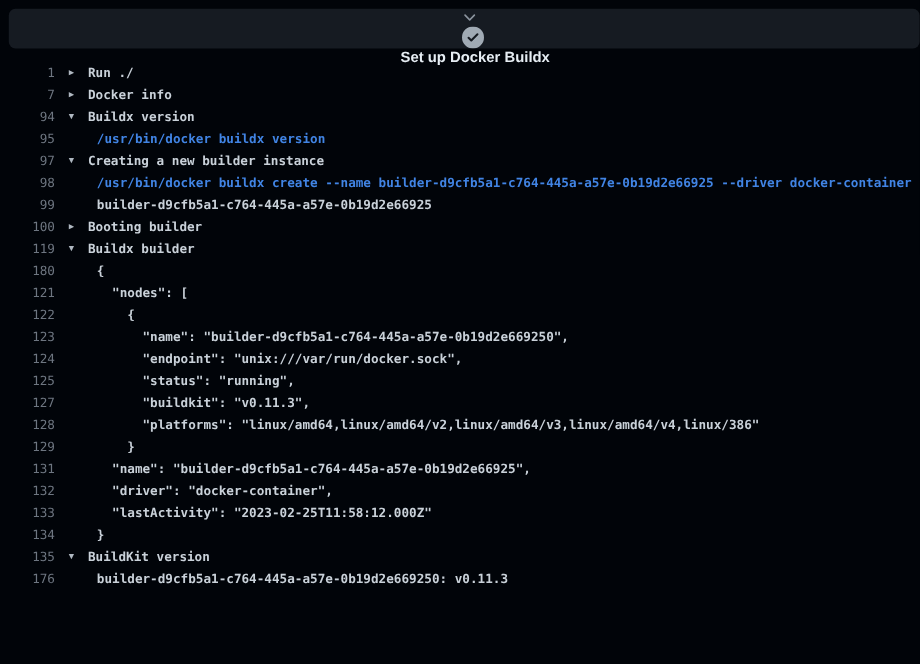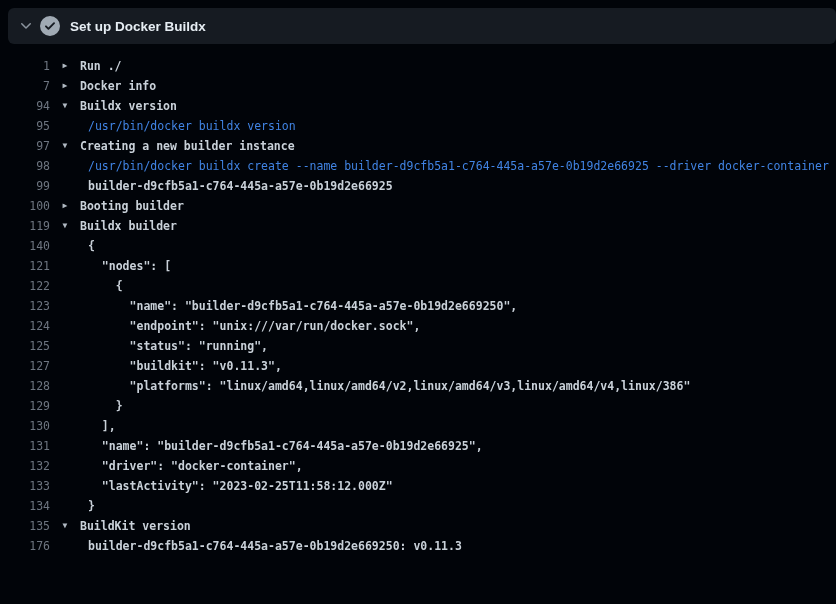--- a/index.html
+++ b/index.html
@@ -8,20 +8,21 @@
     background:#010409;
     font-family:"Liberation Sans", sans-serif;
   }
   
   .step-header{
     position:absolute;left:8px;top:8px;right:0;height:36px;
     background:#161b22;border-radius:6px;
     display:flex;align-items:center;
     padding-left:10px;box-sizing:border-box;
     cursor:pointer;
+    flex-direction:column;
   }
   .chev{width:16px;height:16px;display:inline-flex;align-items:center;justify-content:center;}
   .check{width:20px;height:20px;margin-left:6px;display:inline-flex;align-items:center;justify-content:center;}
   .step-title{
     margin-left:10px;color:#e6edf3;font-size:13.5px;font-weight:600;
     white-space:nowrap;
   }
   
   .log{
     position:absolute;left:0;top:44px;right:0;bottom:0;
@@ -36,21 +37,21 @@
     width:50px;min-width:50px;text-align:right;color:#6e7681;
     cursor:pointer;
   }
   .arrow{
     width:30px;min-width:30px;text-align:center;
     font-size:8px;color:#afb8c1;line-height:20px;
   }
   .text{color:#c9d1d9;font-weight:bold;}
   .line.group{cursor:pointer;}
   .line.command .text,.line.output .text{padding-left:8px;}
-  .line.command .text{color:#4184e4;font-weight:normal;}
+  .line.command .text{color:#4184e4;font-weight:bold;}
 </style>
 </head>
 <body>
 
 <div class="step-header">
   <span class="chev">
     <svg width="16" height="16" viewBox="0 0 16 16" aria-hidden="true">
       <path fill="#8b949e" d="M12.78 5.22a.749.749 0 0 1 0 1.06l-4.25 4.25a.749.749 0 0 1-1.06 0L3.22 6.28a.749.749 0 1 1 1.06-1.06L8 8.939l3.72-3.72a.749.749 0 0 1 1.06 0Z"></path>
     </svg>
   </span>
@@ -65,29 +66,28 @@
 <div class="log" id="log">
     <div class="line group"><span class="num">1</span><span class="arrow">▶</span><span class="text">Run ./</span></div>
     <div class="line group"><span class="num">7</span><span class="arrow">▶</span><span class="text">Docker info</span></div>
     <div class="line group"><span class="num">94</span><span class="arrow">▼</span><span class="text">Buildx version</span></div>
     <div class="line command"><span class="num">95</span><span class="arrow"></span><span class="text">/usr/bin/docker buildx version</span></div>
     <div class="line group"><span class="num">97</span><span class="arrow">▼</span><span class="text">Creating a new builder instance</span></div>
     <div class="line command"><span class="num">98</span><span class="arrow"></span><span class="text">/usr/bin/docker buildx create --name builder-d9cfb5a1-c764-445a-a57e-0b19d2e66925 --driver docker-container</span></div>
     <div class="line output"><span class="num">99</span><span class="arrow"></span><span class="text">builder-d9cfb5a1-c764-445a-a57e-0b19d2e66925</span></div>
     <div class="line group"><span class="num">100</span><span class="arrow">▶</span><span class="text">Booting builder</span></div>
     <div class="line group"><span class="num">119</span><span class="arrow">▼</span><span class="text">Buildx builder</span></div>
-    <div class="line output"><span class="num">140</span><span class="arrow"></span><span class="text">{</span></div>
+    <div class="line output"><span class="num">180</span><span class="arrow"></span><span class="text">{</span></div>
     <div class="line output"><span class="num">121</span><span class="arrow"></span><span class="text">  "nodes": [</span></div>
     <div class="line output"><span class="num">122</span><span class="arrow"></span><span class="text">    {</span></div>
     <div class="line output"><span class="num">123</span><span class="arrow"></span><span class="text">      "name": "builder-d9cfb5a1-c764-445a-a57e-0b19d2e669250",</span></div>
     <div class="line output"><span class="num">124</span><span class="arrow"></span><span class="text">      "endpoint": "unix:///var/run/docker.sock",</span></div>
     <div class="line output"><span class="num">125</span><span class="arrow"></span><span class="text">      "status": "running",</span></div>
     <div class="line output"><span class="num">127</span><span class="arrow"></span><span class="text">      "buildkit": "v0.11.3",</span></div>
     <div class="line output"><span class="num">128</span><span class="arrow"></span><span class="text">      "platforms": "linux/amd64,linux/amd64/v2,linux/amd64/v3,linux/amd64/v4,linux/386"</span></div>
     <div class="line output"><span class="num">129</span><span class="arrow"></span><span class="text">    }</span></div>
-    <div class="line output"><span class="num">130</span><span class="arrow"></span><span class="text">  ],</span></div>
     <div class="line output"><span class="num">131</span><span class="arrow"></span><span class="text">  "name": "builder-d9cfb5a1-c764-445a-a57e-0b19d2e66925",</span></div>
     <div class="line output"><span class="num">132</span><span class="arrow"></span><span class="text">  "driver": "docker-container",</span></div>
     <div class="line output"><span class="num">133</span><span class="arrow"></span><span class="text">  "lastActivity": "2023-02-25T11:58:12.000Z"</span></div>
     <div class="line output"><span class="num">134</span><span class="arrow"></span><span class="text">}</span></div>
     <div class="line group"><span class="num">135</span><span class="arrow">▼</span><span class="text">BuildKit version</span></div>
     <div class="line output"><span class="num">176</span><span class="arrow"></span><span class="text">builder-d9cfb5a1-c764-445a-a57e-0b19d2e669250: v0.11.3</span></div>
   </div>
 
 </body></html>

